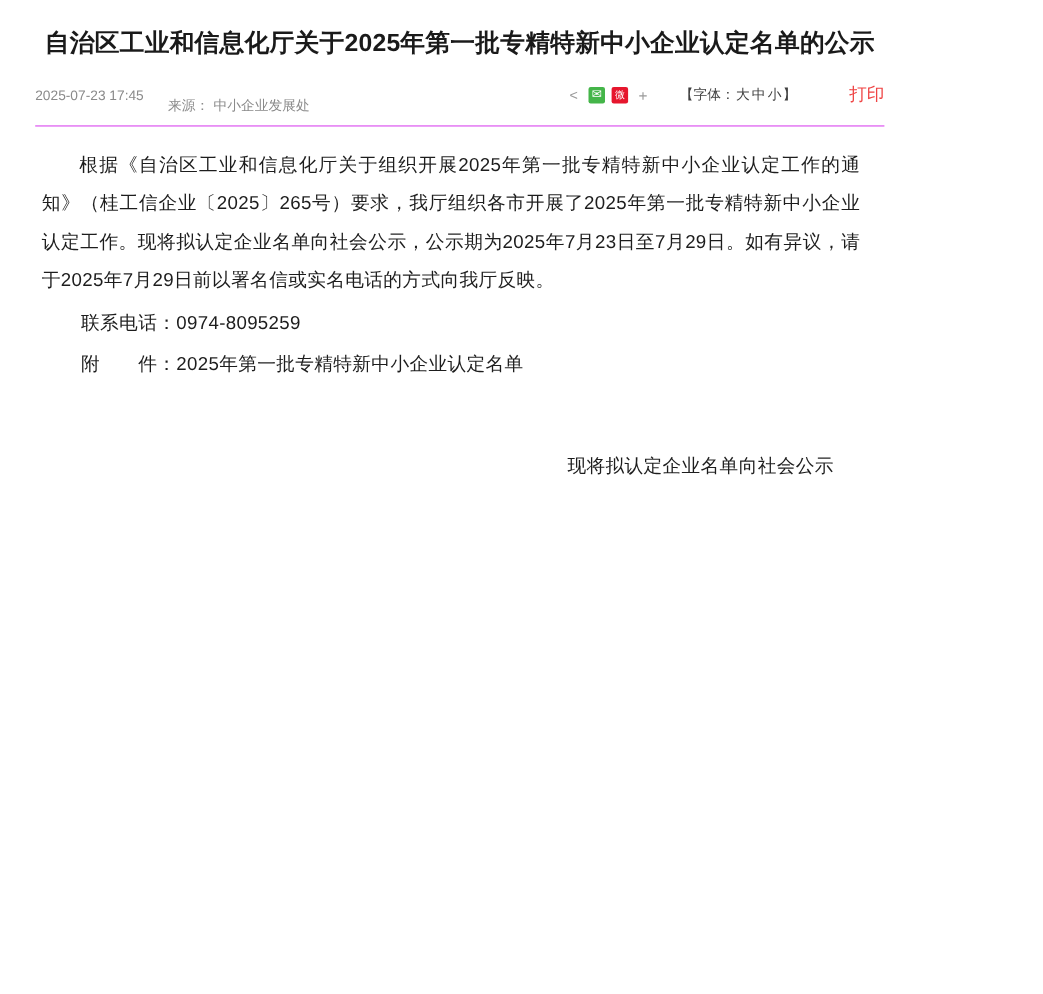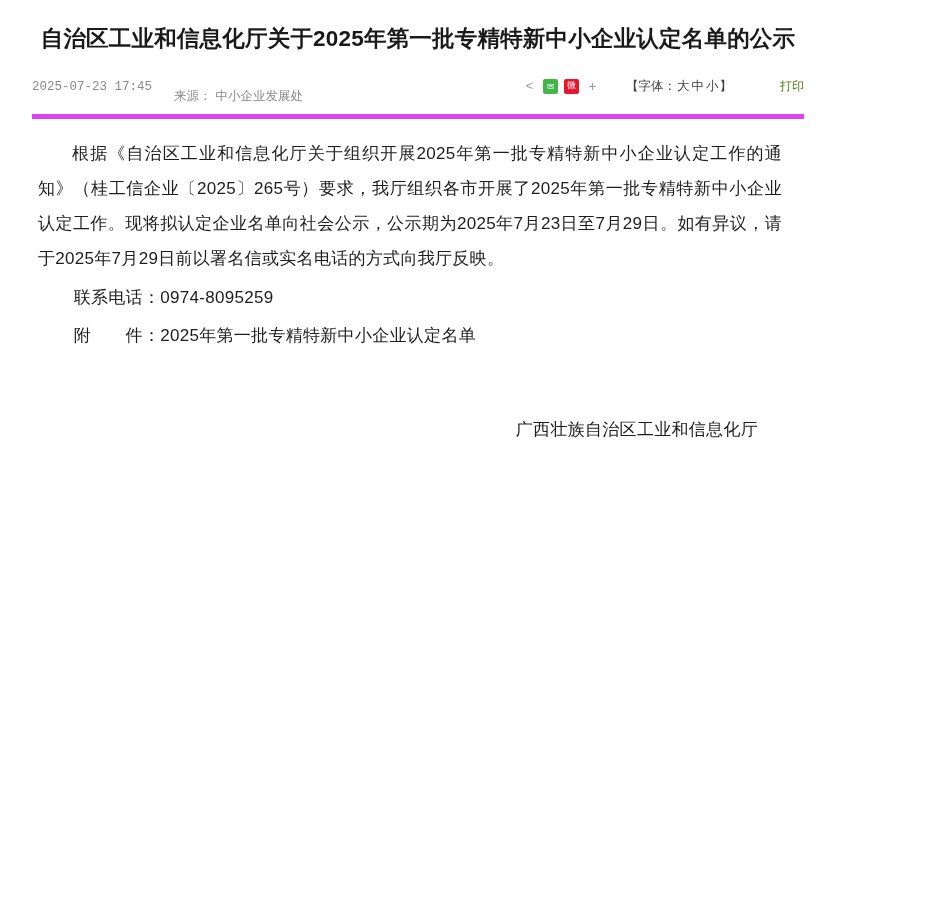--- a/index.html
+++ b/index.html
@@ -29,24 +29,23 @@
     color: #1a1a1a;
     line-height: 1.35;
     letter-spacing: 0.2px;
     margin: 6px 0 14px 0;
   }
   .meta-bar {
     display: flex;
     align-items: center;
     font-size: 12.5px;
     color: #888;
-    border-bottom: 5px solid #d946ef;
+    border-bottom: 1px solid #d946ef;
     padding-bottom: 9px;
     margin: 0 2px;
-    font-family: Liberation Mono, monospace;
   }
   .meta-date { color: #8a8a8a; }
   .meta-source { margin-left: 22px; color: #8a8a8a; margin-top: 20px; }
   .meta-spacer { flex: 1; }
   .share-group {
     display: flex;
     align-items: center;
     gap: 6px;
     margin-right: 26px;
   }
@@ -59,40 +58,40 @@
     line-height: 1;
     border-radius: 2px;
     color: #fff;
   }
   .share-ico.plain { color: #9a9a9a; background: transparent; font-size: 13px; }
   .share-ico.wechat { background: #44b549; }
   .share-ico.weibo { background: #e6162d; font-size: 9px; }
   .share-ico.more { color: #9a9a9a; background: transparent; font-size: 14px; }
   .fontsize-group { color: #404040; font-size: 12.5px; margin-right: 48px; }
   .fontsize-group .fs { margin: 0 1px; }
-  .print-btn { color: #4d7c0f; font-size: 12px; }
+  .print-btn { color: #ef4444; font-size: 16px; }
 
   
   .body-wrap {
     padding: 18px 54px 0 38px;
     font-size: 17px;
     line-height: 2.05;
     color: #1d1d1d;
     letter-spacing: 0.3px;
   }
   .para {
     text-indent: 2em;
     text-align: justify;
     margin: 0 0 4px 0;
   }
   .contact-line {
     margin: 0 0 2px 0;
     padding-left: 2.1em;
   }
-  .contact-line .lbl { display: inline-block; font-family: Liberation Mono, monospace; }
+  .contact-line .lbl { display: inline-block; }
   .sign-block {
     margin-top: 58px;
     text-align: right;
     padding-right: 24px;
     font-size: 17px;
     line-height: 2.1;
     color: #1d1d1d;
   }
 </style>
 </head>
@@ -128,17 +127,17 @@
     <p class="para">根据《自治区工业和信息化厅关于组织开展2025年第一批专精特新中小企业认定工作的通知》（桂工信企业〔2025〕265号）要求，我厅组织各市开展了2025年第一批专精特新中小企业认定工作。现将拟认定企业名单向社会公示，公示期为2025年7月23日至7月29日。如有异议，请于2025年7月29日前以署名信或实名电话的方式向我厅反映。</p>
 
     <div class="contact-line">
       <span class="lbl">联系电话：</span><span>0974-8095259</span>
     </div>
     <div class="contact-line">
       <span class="lbl">附　　件：</span><span>2025年第一批专精特新中小企业认定名单</span>
     </div>
 
     <div class="sign-block">
-      <div>广西壮族自治区工业和信息化厅</div>
+      <div>现将拟认定企业名单向社会公示</div>
     </div>
   </div>
 
 </div>
 
 </body></html>

